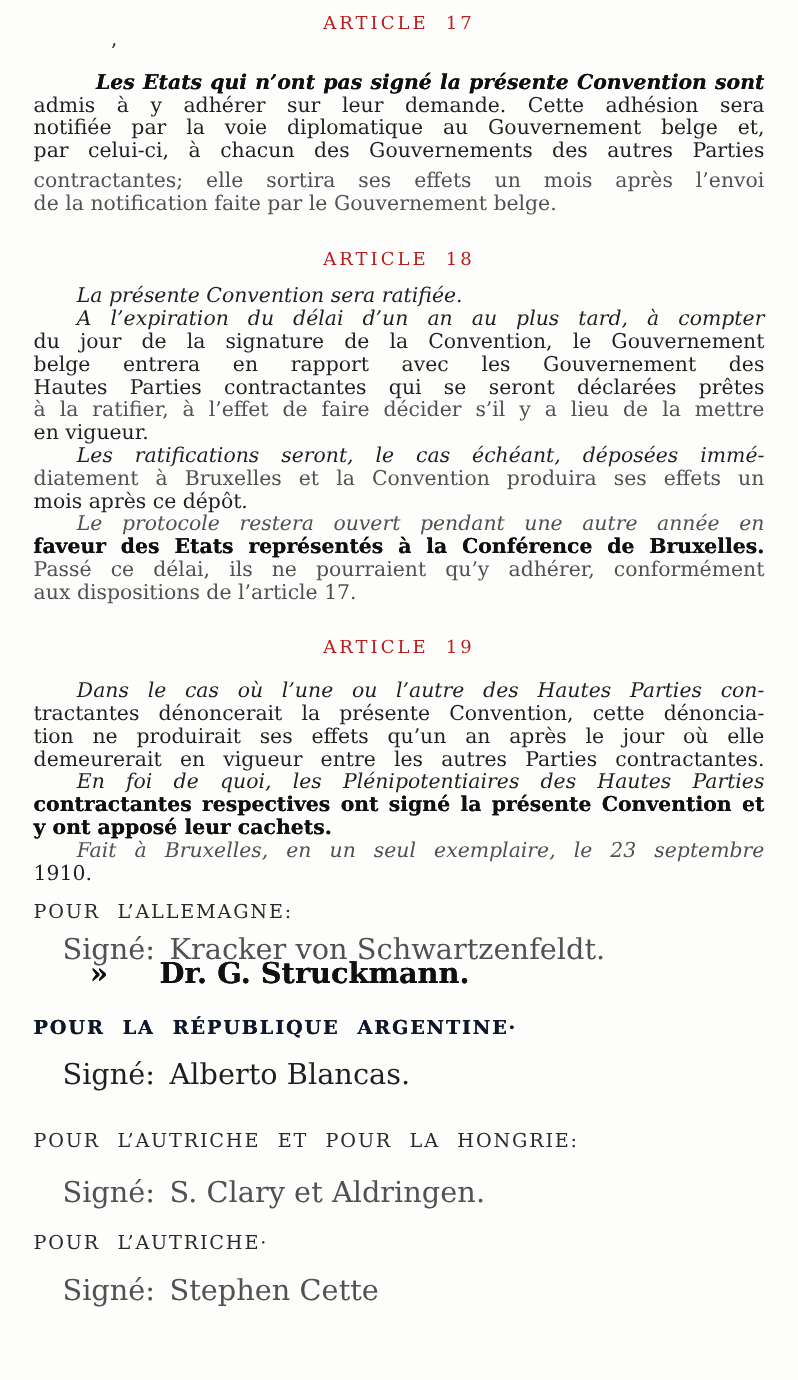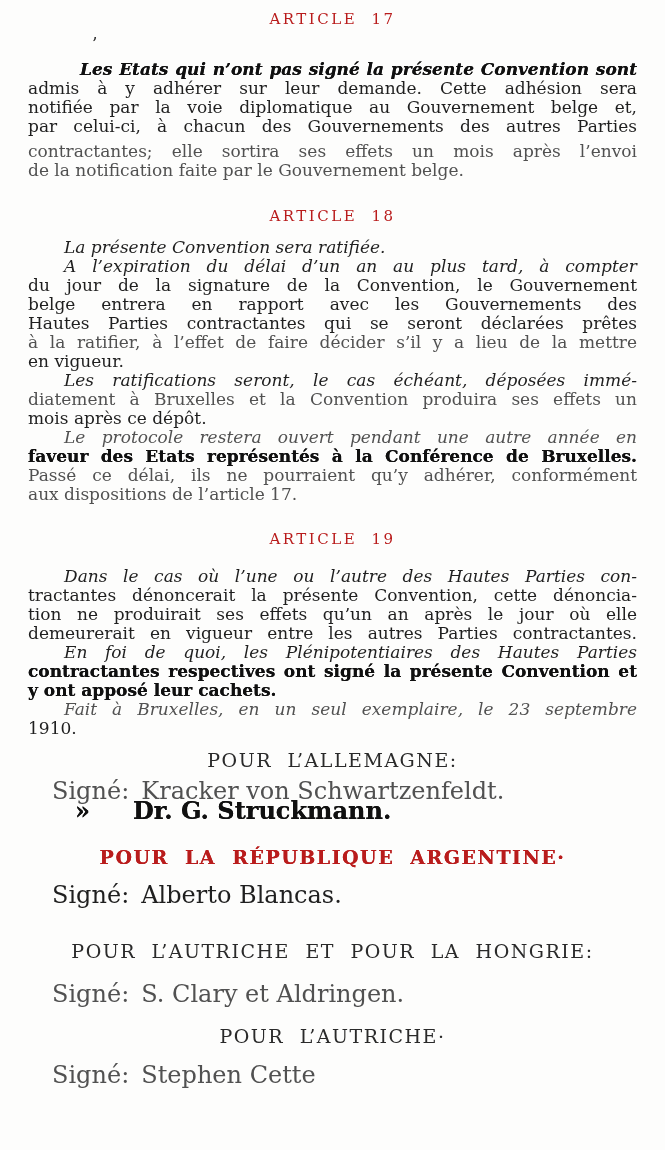--- a/index.html
+++ b/index.html
@@ -40,28 +40,27 @@
   .line.last  { text-align-last: left; }
   .line.first { text-indent: 36px; font-style: italic; }
   .line.indent-lg { text-indent: 52px; }
   .line.gap   { margin-top: 6px; }
 
   .bold  { font-weight: 700; color: #101010; text-shadow: 0 0 0.4px currentColor; }
   .light { color: #515151; }
 
   
   .sig-heading {
-    font-size: 19px;
+    font-size: 16px;
     line-height: 20px;
-    text-align: center;
     letter-spacing: 1.5px;
     word-spacing: 8px;
     color: #2a2a2a;
   }
-  .sig-heading.bold { font-weight: 700; color: #b91c1c; }
+  .sig-heading.bold { font-weight: 700; color: #0f172a; }
 
   
   .sig {
     font-size: 24px;
     line-height: 19px;
     padding-left: 24px;
   }
   .sig .prefix { margin-right: 12px; }
   .sig-cont { padding-left: 47px; }
   .sig-cont .marker { display: inline-block; width: 58px; }
@@ -104,21 +103,21 @@
 
   <div class="art-heading b2">ARTICLE 18</div>
 
   <div class="para">
     <div class="line first last">La présente Convention sera ratifiée.</div>
   </div>
 
   <div class="para">
     <div class="line first">A l’expiration du délai d’un an au plus tard, à compter</div>
     <div class="line">du jour de la signature de la Convention, le Gouvernement</div>
-    <div class="line">belge entrera en rapport avec les Gouvernements des</div>
+    <div class="line">belge entrera en rapport avec les Gouvernement des</div>
     <div class="line">Hautes Parties contractantes qui se seront déclarées prêtes</div>
     <div class="line light">à la ratifier, à l’effet de faire décider s’il y a lieu de la mettre</div>
     <div class="line last">en vigueur.</div>
   </div>
 
   <div class="para">
     <div class="line first">Les ratifications seront, le cas échéant, déposées immé-</div>
     <div class="line light">diatement à Bruxelles et la Convention produira ses effets un</div>
     <div class="line last">mois après ce dépôt.</div>
   </div>

